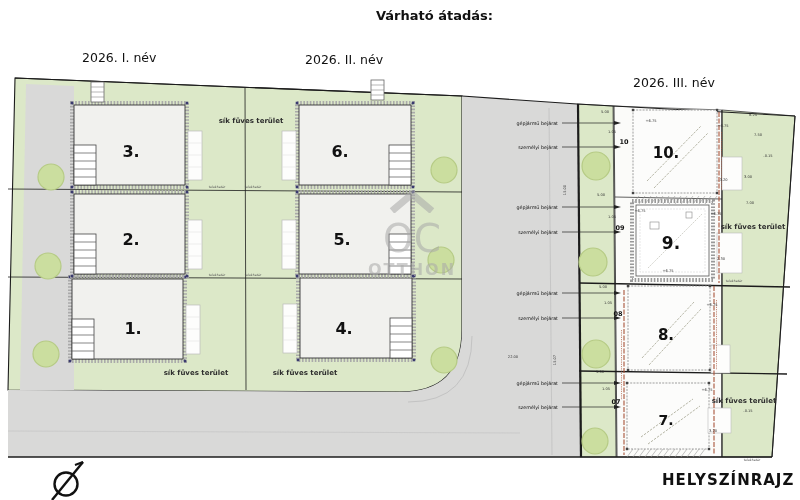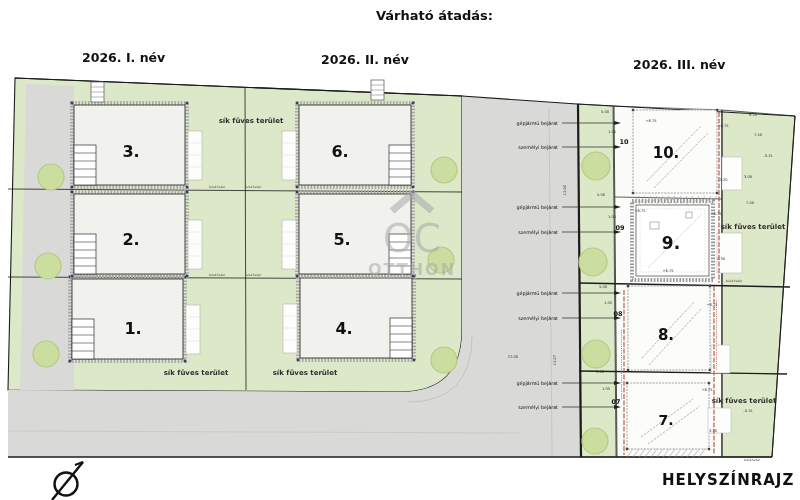--- a/index.html
+++ b/index.html
@@ -1,21 +1,21 @@
 <!DOCTYPE html>
 <html><head>
 <meta charset="utf-8">
 <style>
   html,body{margin:0;padding:0;background:#fff;width:800px;height:500px;overflow:hidden;
     font-family:"DejaVu Sans",sans-serif;}
   #stage{position:relative;width:655px;height:500px;}
   .abs{position:absolute;white-space:nowrap;}
   .title{left:376px;top:8px;font-size:13px;font-weight:700;color:#111;}
-  .q{font-size:12.5px;font-weight:700;color:#111;}
-  .q1{left:82px;top:50px;} .q2{left:321px;top:52px;} .q3{left:633px;top:57px;}
+  .q{font-size:12.5px;font-weight:400;color:#111;}
+  .q1{left:82px;top:50px;} .q2{left:305px;top:52px;} .q3{left:633px;top:75px;}
   .footer-label{left:662px;top:471px;font-size:15px;font-weight:700;letter-spacing:1px;color:#111;}
   .wm{left:362px;top:189px;width:100px;text-align:center;opacity:.55;color:#a9a9a9;pointer-events:none;}
   .wm-oc{font-size:39px;font-weight:400;line-height:44px;letter-spacing:0px;}
   .wm-line{font-size:16px;font-weight:700;letter-spacing:2px;line-height:17px;}
   svg text{font-family:"DejaVu Sans",sans-serif;}
   .grass{font-size:7px;font-weight:700;fill:#2e2e2e;text-anchor:middle;}
 </style>
 </head>
 <body>
 

